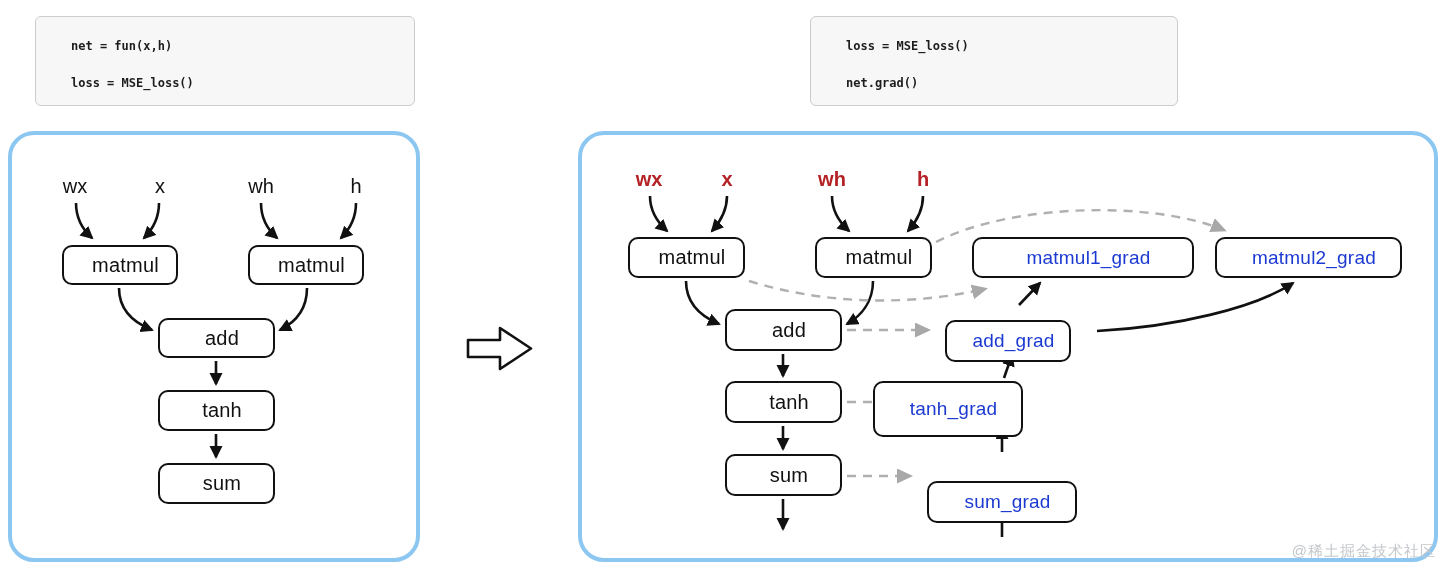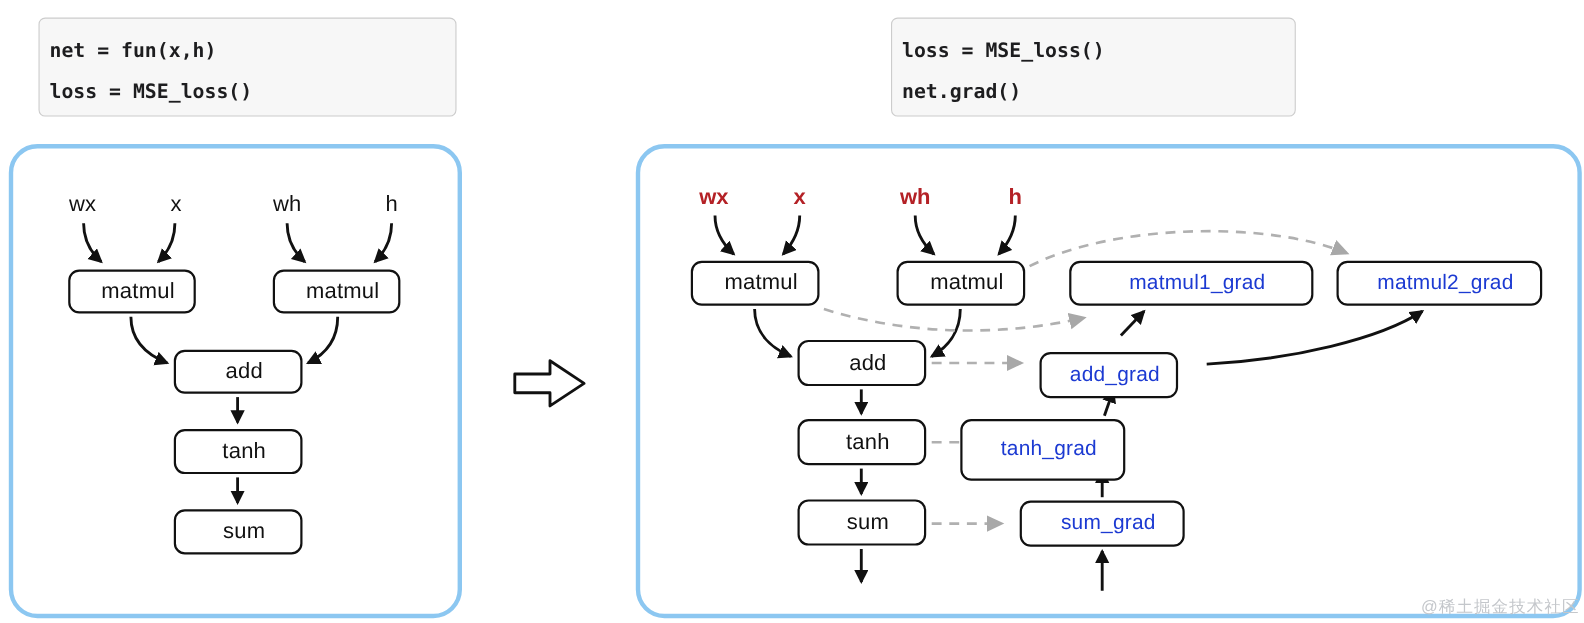--- a/index.html
+++ b/index.html
@@ -13,23 +13,23 @@
     --ink:#111111;
   }
   html,body{margin:0;padding:0;background:#ffffff;}
   .stage{
     position:relative;width:1440px;height:566px;overflow:hidden;
     background:#ffffff;font-family:"Liberation Sans",sans-serif;
   }
   .codebox{
     position:absolute;background:var(--code-bg);
     border:1.5px solid var(--code-border);border-radius:6px;
-    box-sizing:border-box;padding:11px 0 0 9px;
+    box-sizing:border-box;padding:11px 0 0 35px;
     font-family:"DejaVu Sans Mono","Liberation Mono",monospace;
-    font-weight:bold;font-size:18px;color:#1d1d1f;
+    font-weight:bold;font-size:12px;color:#1d1d1f;
   }
   .codeline{line-height:37px;white-space:pre;}
   #code-left{left:35px;top:16px;width:380px;height:90px;}
   #code-right{left:810px;top:16px;width:368px;height:90px;}
   .panel{
     position:absolute;background:#ffffff;box-sizing:border-box;
     border:4.5px solid var(--panel-border);border-radius:26px;
   }
   #panel-left{left:8px;top:131px;width:412px;height:431px;}
   #panel-right{left:578px;top:131px;width:860px;height:431px;}
@@ -133,16 +133,16 @@
   <div class="node" style="left:628px;top:237px;width:117px;height:41px">matmul</div>
   <div class="node" style="left:815px;top:237px;width:117px;height:41px">matmul</div>
   <div class="node" style="left:725px;top:309px;width:117px;height:42px">add</div>
   <div class="node" style="left:725px;top:381px;width:117px;height:42px">tanh</div>
   <div class="node" style="left:725px;top:454px;width:117px;height:42px">sum</div>
 
   <div class="node gradnode" style="left:972px;top:237px;width:222px;height:41px">matmul1_grad</div>
   <div class="node gradnode" style="left:1215px;top:237px;width:187px;height:41px">matmul2_grad</div>
   <div class="node gradnode" style="left:945px;top:320px;width:126px;height:42px">add_grad</div>
   <div class="node gradnode" style="left:873px;top:381px;width:150px;height:56px">tanh_grad</div>
-  <div class="node gradnode" style="left:927px;top:455px;width:150px;height:42px">sum_grad</div>
+  <div class="node gradnode" style="left:927px;top:481px;width:150px;height:42px">sum_grad</div>
 
   <div class="watermark">@稀土掘金技术社区</div>
 </div>
 
 </body></html>

